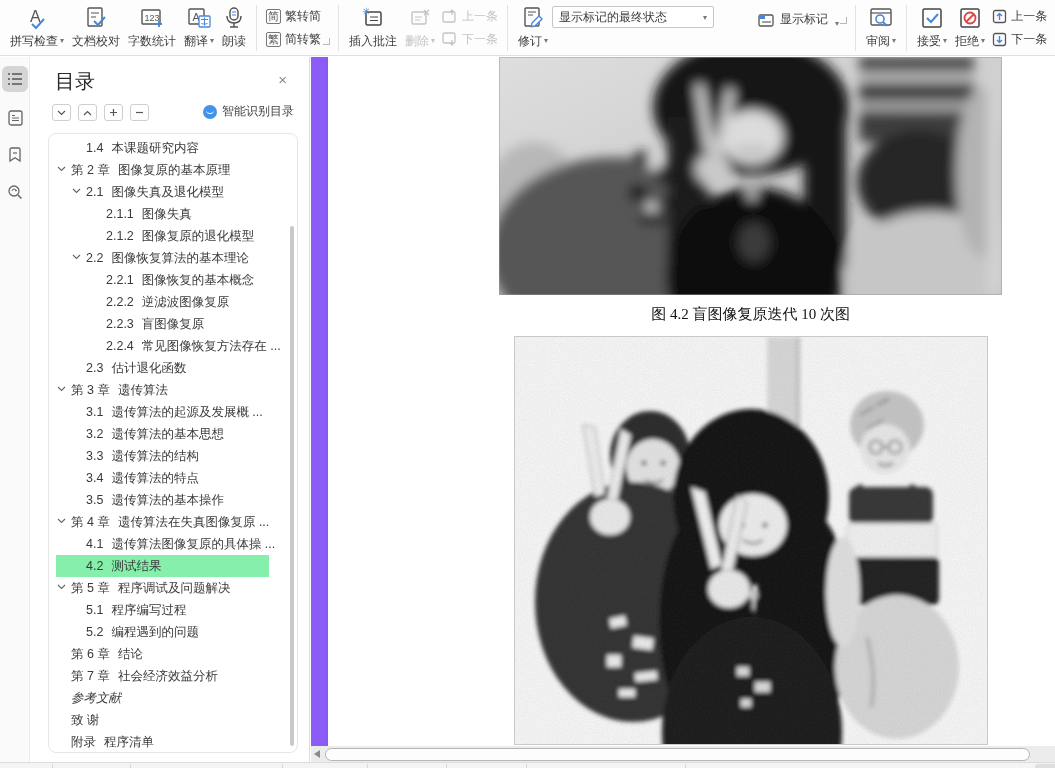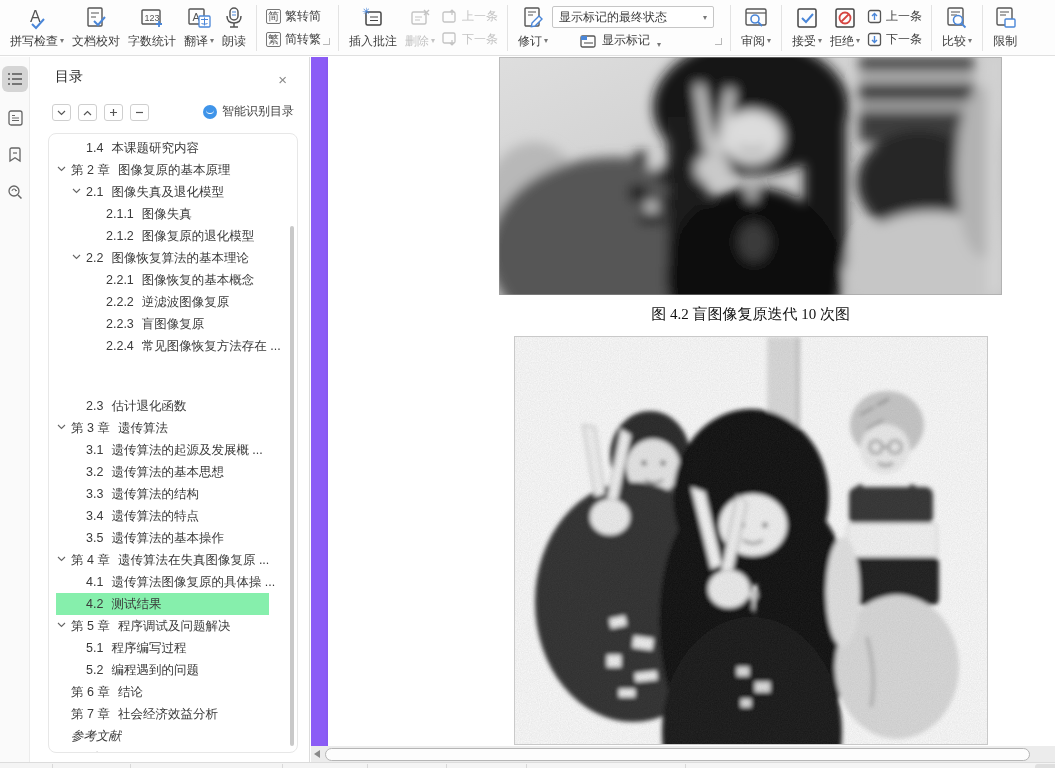--- a/index.html
+++ b/index.html
@@ -17,37 +17,37 @@
   .tb-btn .tb-ico { height:26px; display:flex; align-items:center; justify-content:center; }
   .tb-lab { font-size:12px; color:#3d3d3d; white-space:nowrap; line-height:16px; margin-top:2px;}
   .caret { font-size:8px; color:#777; margin-left:2px; vertical-align:2px;}
   .disabled .tb-lab { color:#c3c3c3; }
   .tb-stack { display:flex; flex-direction:column; justify-content:center; gap:3px; padding-top:4px; flex:0 0 auto;}
   .tb-mini { display:flex; align-items:center; gap:4px; font-size:12px; color:#3d3d3d;
     white-space:nowrap; cursor:pointer; height:20px; padding:0 3px; border-radius:3px;}
   .tb-mini.disabled { color:#c3c3c3; }
   .corner { position:absolute; right:2px; bottom:4px; width:7px; height:7px;
     border-right:1px solid #b9b9b9; border-bottom:1px solid #b9b9b9; }
-  .combo-col { display:flex; flex-direction:column; gap:4px; padding-top:4px; flex:0 0 auto;font-family:Liberation Serif, serif;}
+  .combo-col { display:flex; flex-direction:row; gap:16px; padding-top:4px; flex:0 0 auto;font-family:Liberation Serif, serif;}
   #markup-combo { width:162px; height:22px; border:1px solid #c6c6c6; border-radius:2px;
     background:#fff; font-size:12px; color:#3d3d3d; display:flex; align-items:center;
     padding:0 6px; justify-content:space-between; cursor:pointer;}
   .mini-row { display:flex; align-items:flex-end; gap:5px; font-size:12px; color:#3d3d3d; cursor:pointer;padding-left:28px;}
 
   
   #rail { position:absolute; left:0; top:57px; width:30px; height:711px;
     background:#fafafa; border-right:1px solid #ececec; }
   .rail-ico { position:absolute; left:2px; width:26px; height:26px; border-radius:6px;
     display:flex; align-items:center; justify-content:center; cursor:pointer;}
   .rail-ico.active { background:#d5d5d5; }
 
   
   #sidebar { position:absolute; left:30px; top:57px; width:280px; height:705px;
     background:#fff; border-right:1px solid #dcdcdc; }
-  #toc-title { position:absolute; left:25px; top:11px; font-size:14px; color:#2b2b2b;text-align:center; }
+  #toc-title { position:absolute; left:25px; top:11px; font-size:20px; color:#2b2b2b;text-align:center; }
   #toc-close { position:absolute; right:22px; top:14px; font-size:15px; color:#8a8a8a; cursor:pointer;}
   #toc-controls { position:absolute; left:22px; top:47px; display:flex; gap:7px;}
   .tc-btn { width:19px; height:17px; border:1px solid #cfcfcf; border-radius:3px; background:#fff;
     display:flex; align-items:center; justify-content:center; cursor:pointer;}
   #smart-toc { position:absolute; right:15px; top:46px; display:flex; align-items:center; gap:5px;
     font-size:12px; color:#444; cursor:pointer;}
   #ai-dot { width:14px; height:14px; border-radius:50%; background:#3f94e9; position:relative;}
   #ai-dot::after { content:""; position:absolute; left:3px; top:4px; width:8px; height:4px;
     border-bottom:1.6px solid #fff; border-radius:0 0 6px 6px; }
   #toc-box { position:absolute; left:18px; top:76px; width:250px; height:620px;
@@ -403,21 +403,21 @@
           <div class="toc-row" style="padding-left: 57px;"><span class="num">2.1.2</span><span>图像复原的退化模型</span></div>
           <div class="toc-row" style="padding-left: 37px;"><span class="chev" style="left: 23px;">
               <svg width="9" height="6" viewBox="0 0 9 6">
                 <polyline points="1,1 4.5,4.5 8,1" fill="none" stroke="#666" stroke-width="1.1"></polyline>
               </svg>
             </span><span class="num">2.2</span><span>图像恢复算法的基本理论</span></div>
           <div class="toc-row" style="padding-left: 57px;"><span class="num">2.2.1</span><span>图像恢复的基本概念</span></div>
           <div class="toc-row" style="padding-left: 57px;"><span class="num">2.2.2</span><span>逆滤波图像复原</span></div>
           <div class="toc-row" style="padding-left: 57px;"><span class="num">2.2.3</span><span>盲图像复原</span></div>
           <div class="toc-row" style="padding-left: 57px;"><span class="num">2.2.4</span><span>常见图像恢复方法存在 ...</span></div>
-          <div class="toc-row" style="padding-left: 37px; margin-top: 38px;"><span class="num">2.3</span><span>估计退化函数</span></div>
+          <div class="toc-row" style="padding-left: 37px;"><span class="num">2.3</span><span>估计退化函数</span></div>
           <div class="toc-row" style="padding-left: 22px;"><span class="chev" style="left: 8px;">
               <svg width="9" height="6" viewBox="0 0 9 6">
                 <polyline points="1,1 4.5,4.5 8,1" fill="none" stroke="#666" stroke-width="1.1"></polyline>
               </svg>
             </span><span class="num">第 3 章</span><span>遗传算法</span></div>
           <div class="toc-row" style="padding-left: 37px;"><span class="num">3.1</span><span>遗传算法的起源及发展概 ...</span></div>
           <div class="toc-row" style="padding-left: 37px;"><span class="num">3.2</span><span>遗传算法的基本思想</span></div>
           <div class="toc-row" style="padding-left: 37px;"><span class="num">3.3</span><span>遗传算法的结构</span></div>
           <div class="toc-row" style="padding-left: 37px;"><span class="num">3.4</span><span>遗传算法的特点</span></div>
           <div class="toc-row" style="padding-left: 37px;"><span class="num">3.5</span><span>遗传算法的基本操作</span></div>

